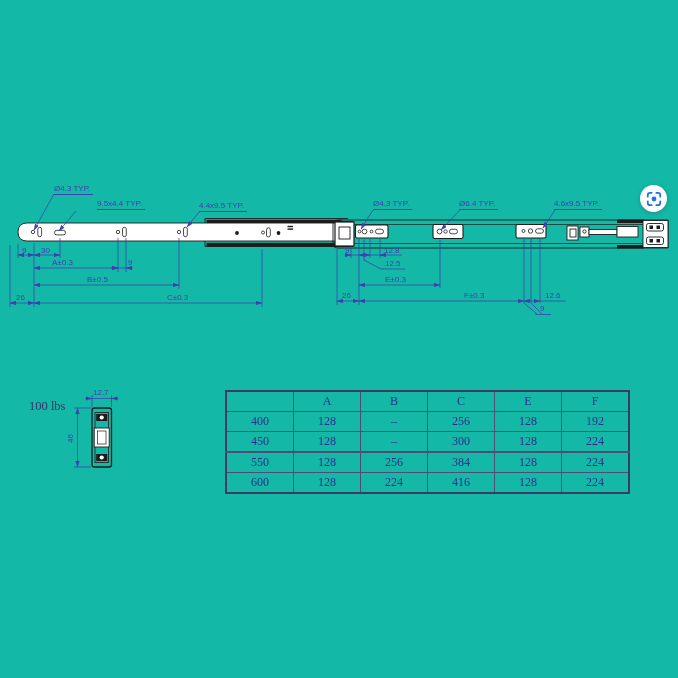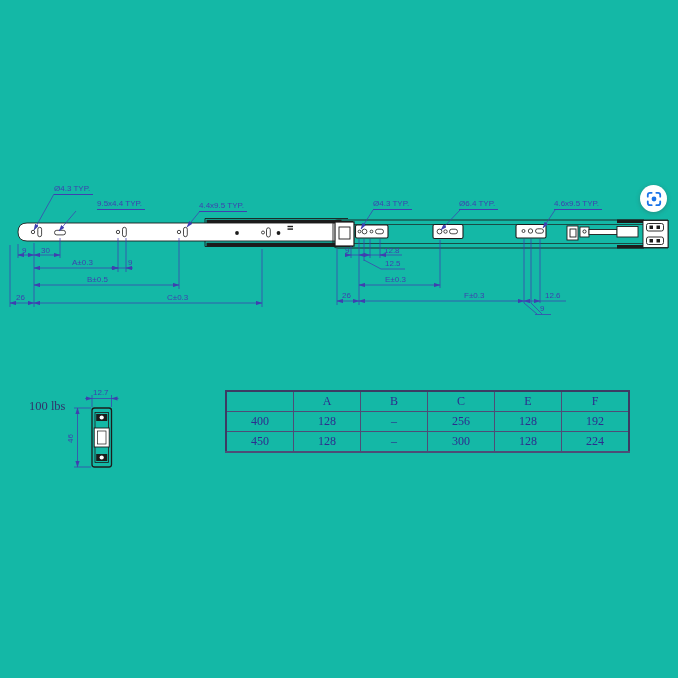--- a/index.html
+++ b/index.html
@@ -178,21 +178,21 @@
         <line x1="77.5" y1="408" x2="77.5" y2="467" marker-start="url(#arr)" marker-end="url(#arr)"></line>
       </g>
     </g>
   </svg>
 
   <div class="dim u" style="left:54px;top:184px;">Ø4.3 TYP.</div>
   <div class="dim u" style="left:76px;top:199px;margin-left:21px;">9.5x4.4 TYP.</div>
   <div class="dim u" style="left:199px;top:201px;text-align:center;">4.4x9.5 TYP.</div>
   <div class="dim" style="left:22px;top:246px;">9</div>
   <div class="dim" style="left:41px;top:246px;">30</div>
-  <div class="dim" style="left:72px;top:258px;">A±0.3</div>
+  <div class="dim" style="left:52px;top:258px;">A±0.3</div>
   <div class="dim" style="left:128px;top:258px;">9</div>
   <div class="dim" style="left:87px;top:275px;">B±0.5</div>
   <div class="dim" style="left:16px;top:293px;">26</div>
   <div class="dim" style="left:128px;top:293px;margin-left:39px;">C±0.3</div>
 
   <div class="dim u" style="left:373px;top:199px;">Ø4.3 TYP.</div>
   <div class="dim u" style="left:459px;top:199px;">Ø6.4 TYP.</div>
   <div class="dim u" style="left:554px;top:199px;">4.6x9.5 TYP.</div>
   <div class="dim" style="left:345px;top:246px;">9</div>
   <div class="dim" style="left:384px;top:246px;">12.8</div>
@@ -240,16 +240,32 @@
       <td>192</td>
     </tr>
     <tr class="thick">
       <td>450</td>
       <td>128</td>
       <td>–</td>
       <td>300</td>
       <td>128</td>
       <td>224</td>
     </tr>
+    <tr>
+      <td>550</td>
+      <td>128</td>
+      <td>256</td>
+      <td>384</td>
+      <td>128</td>
+      <td>224</td>
+    </tr>
+    <tr>
+      <td>600</td>
+      <td>128</td>
+      <td>224</td>
+      <td>416</td>
+      <td>128</td>
+      <td>224</td>
+    </tr>
   </tbody>
     </table>
 
 </div>
 
 </body></html>

